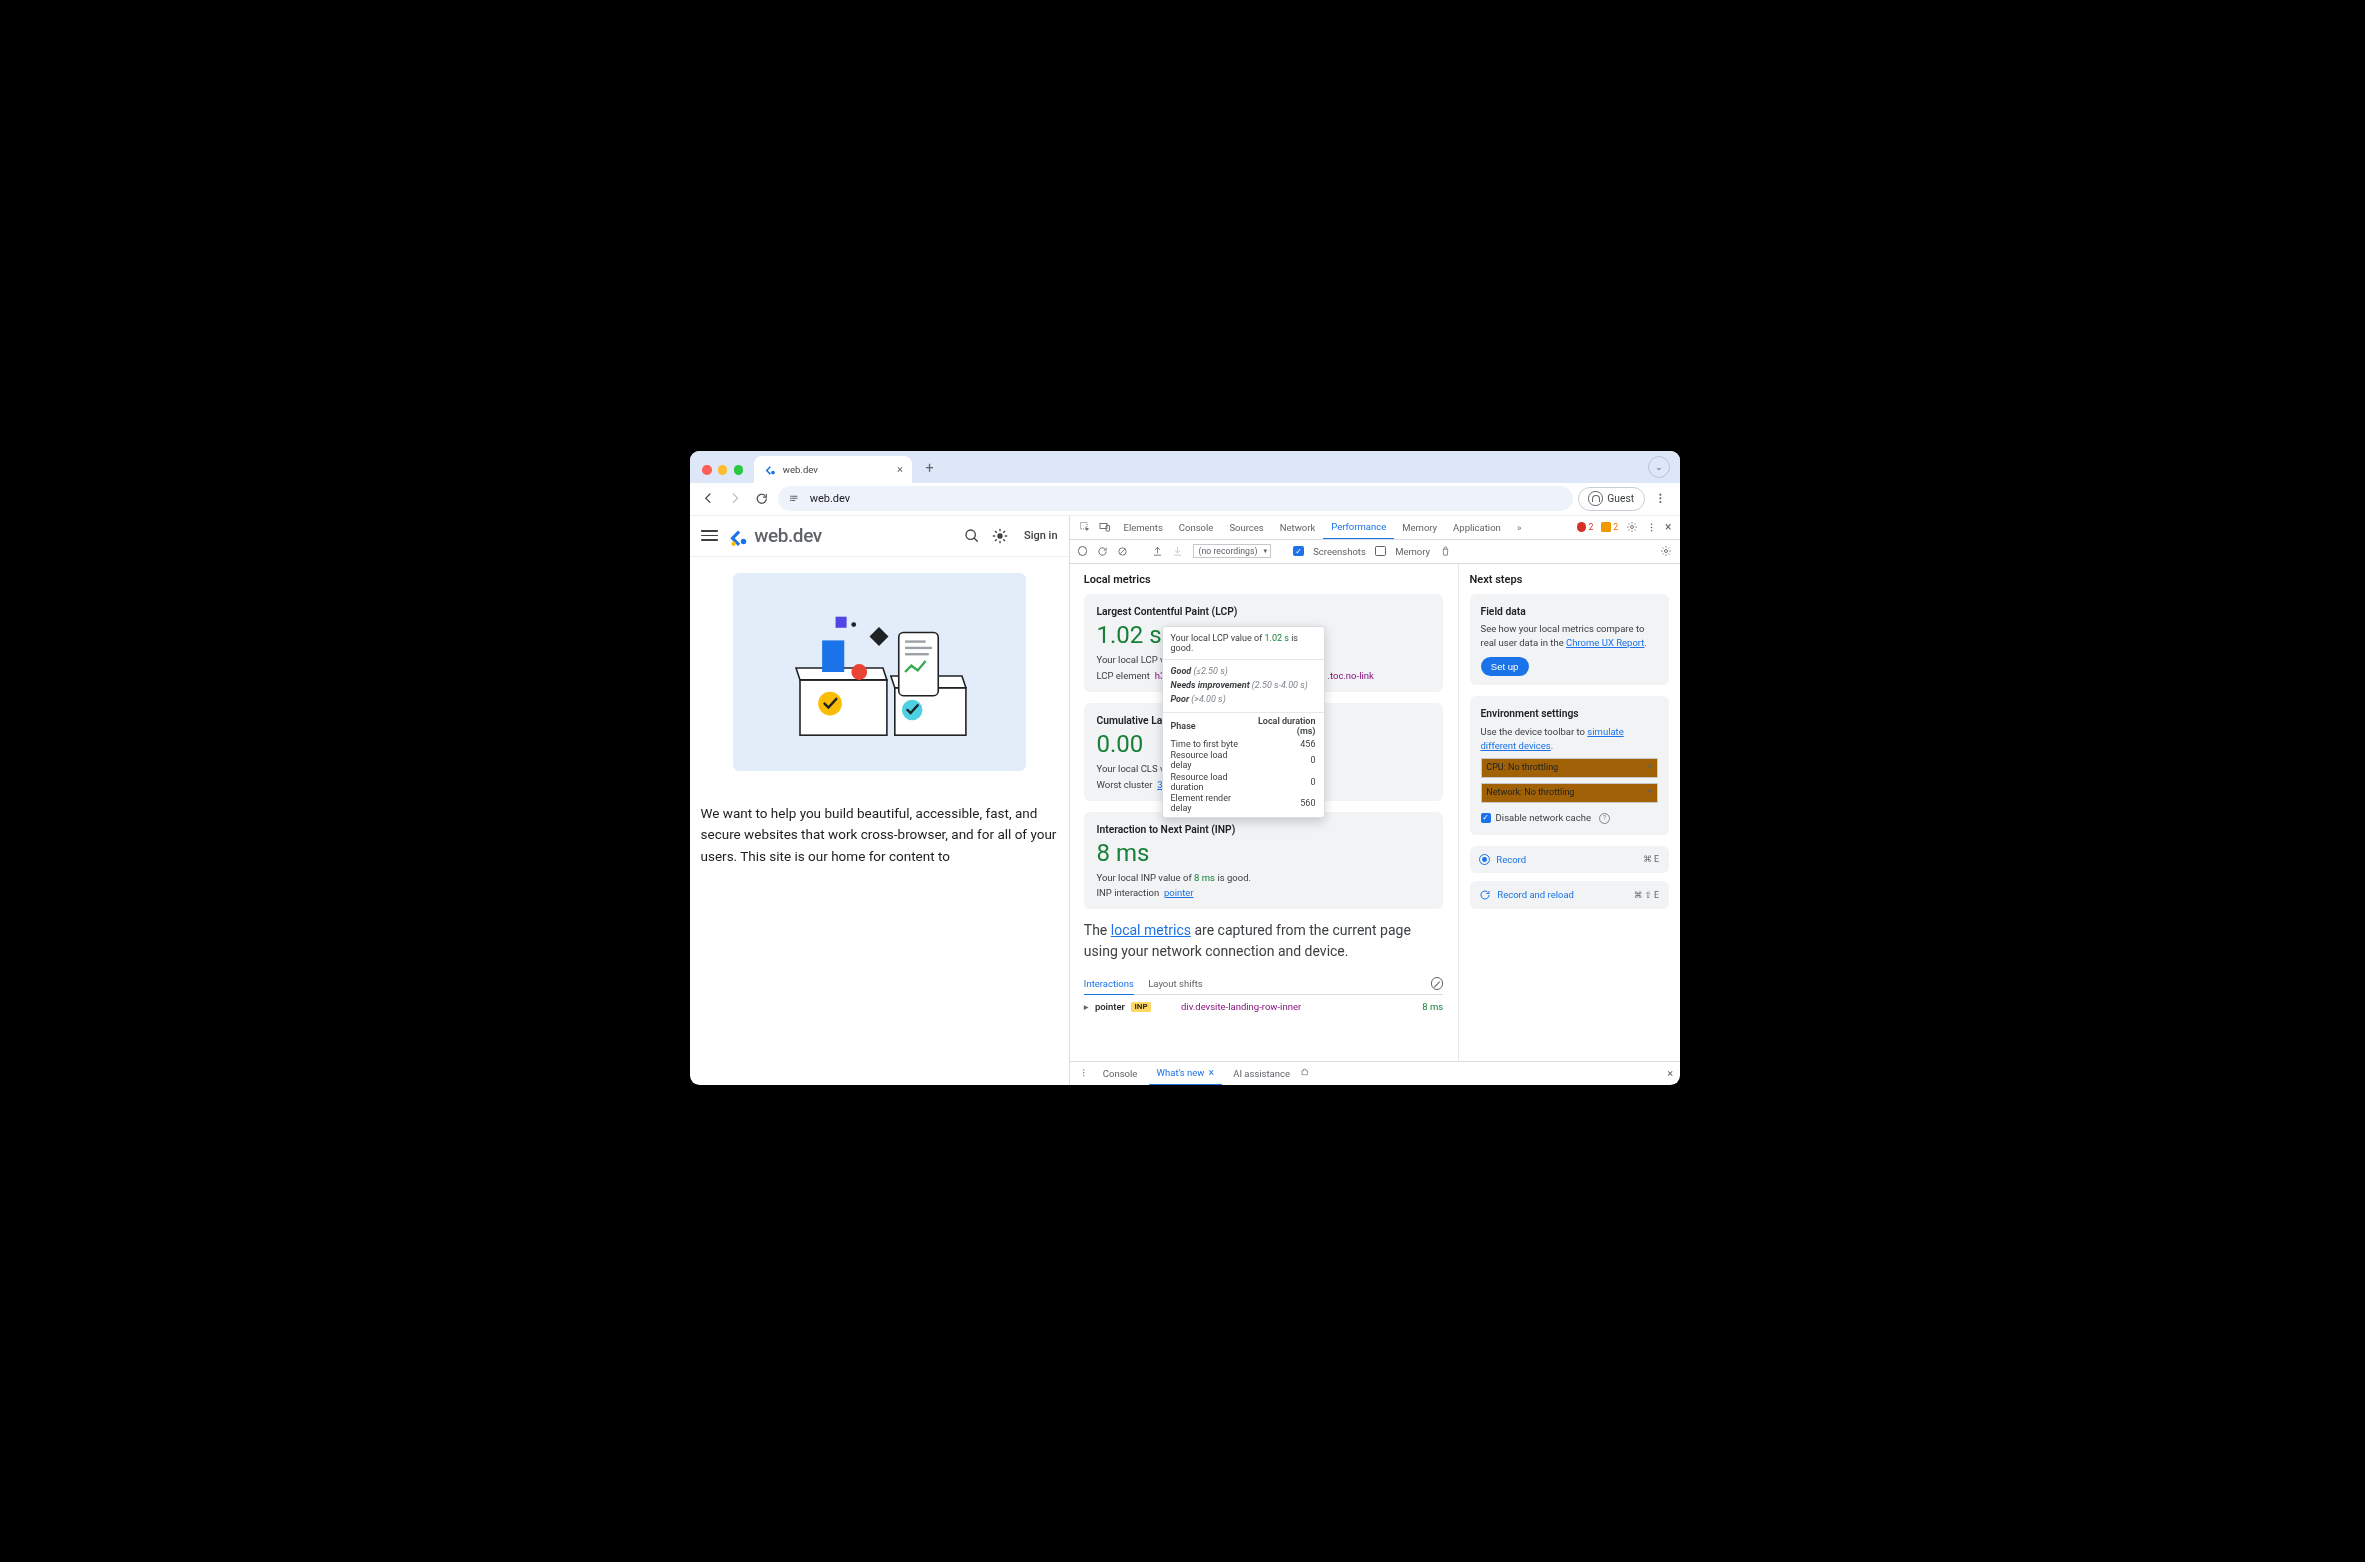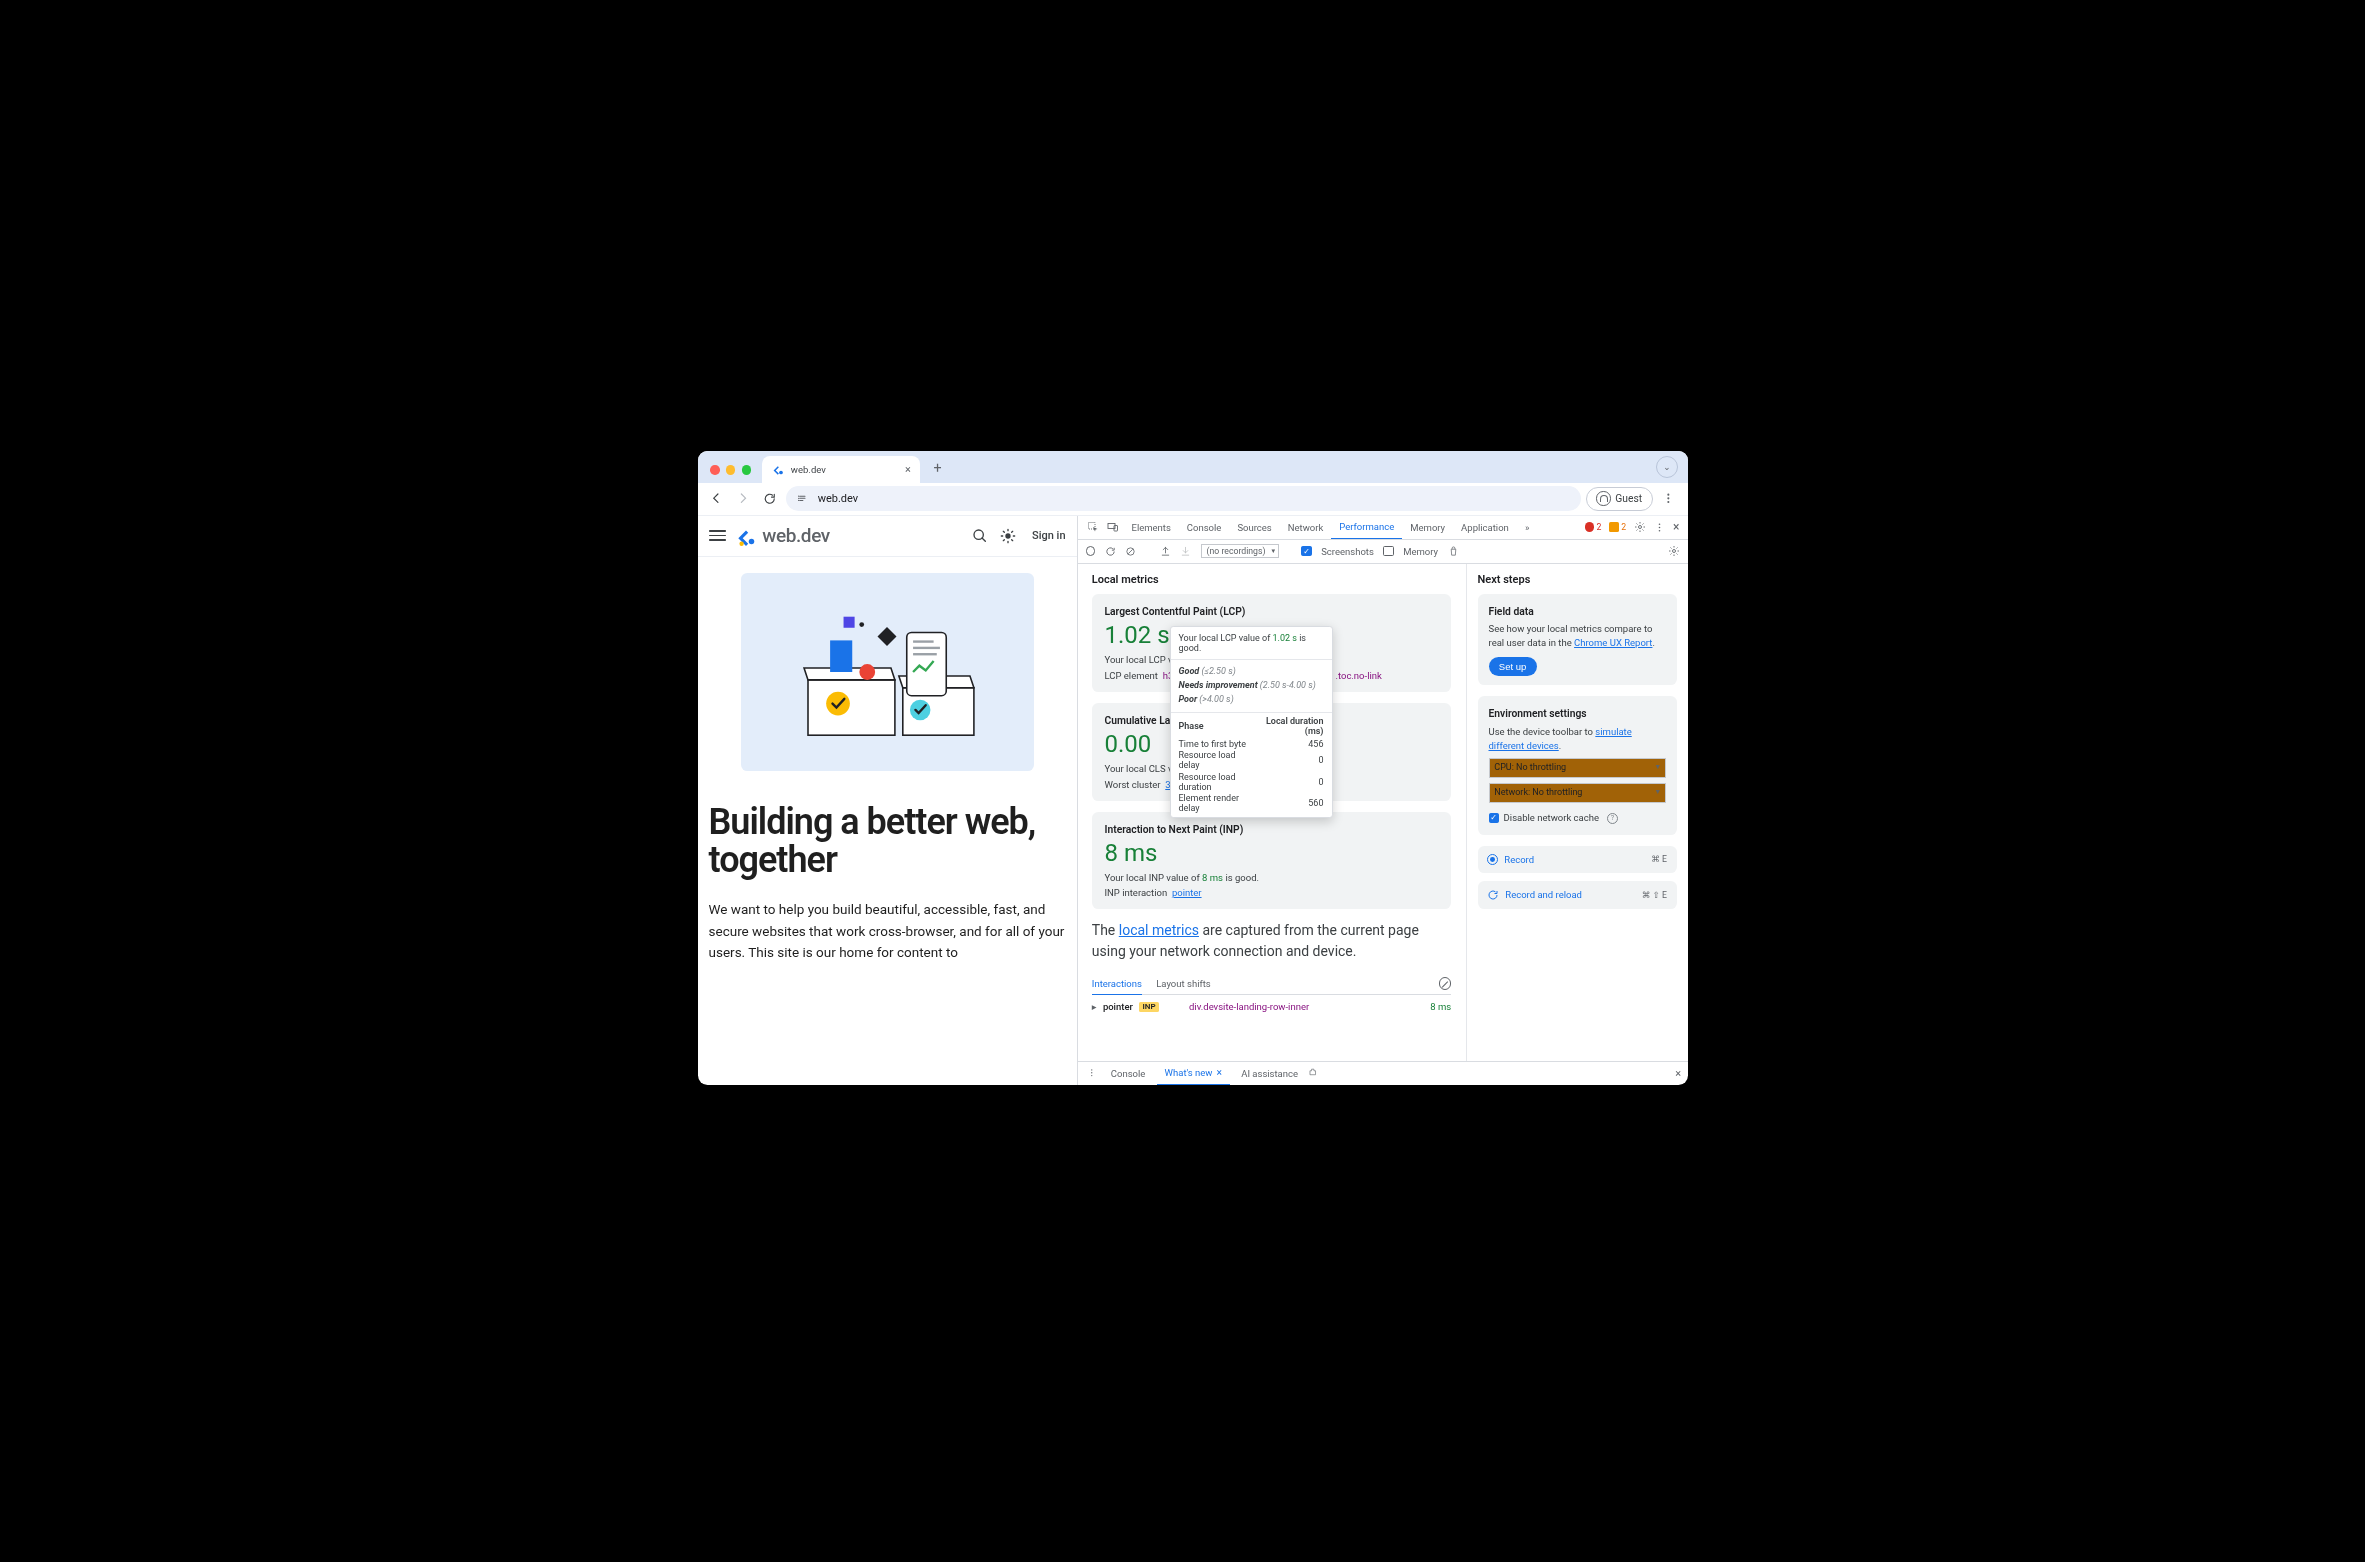--- a/index.html
+++ b/index.html
@@ -14,21 +14,21 @@
     color: #202124;
   }
   .desktop {
     width: 1074px;
     height: 709px;
     background: #000;
     position: relative;
   }
   .browser {
     position: absolute;
-    left: 52px;
+    left: 44px;
     top: 24px;
     width: 990px;
     height: 634px;
     background: #fff;
     border-radius: 9.5px;
     overflow: hidden;
     box-shadow: 0 20px 48px rgba(0,0,0,0.5);
     display: flex;
     flex-direction: column;
   }
@@ -283,21 +283,20 @@
             <rect x="163" y="60" width="26" height="3" fill="#9aa0a6"></rect>
             <rect x="163" y="68" width="34" height="3" fill="#9aa0a6"></rect>
             <rect x="163" y="76" width="30" height="3" fill="#9aa0a6"></rect>
             <path d="M163 100 l8 -8 8 6 10 -12" stroke="#34a853" stroke-width="3" fill="none"></path>
             <circle cx="68" cy="140" r="15" fill="#fbbc04"></circle>
             <path d="M61 140 l5 5 10 -11" stroke="#202124" stroke-width="3" fill="none" stroke-linecap="round"></path>
             <circle cx="172" cy="148" r="13" fill="#4dd0e1"></circle>
             <path d="M166 148 l4 4 9 -10" stroke="#202124" stroke-width="3" fill="none" stroke-linecap="round"></path>
           </svg>
         </div>
-        <h1>Building a better web, together</h1>
         <p>We want to help you build beautiful, accessible, fast, and secure websites that work cross-browser, and for all of your users. This site is our home for content to</p>
       </div>
     </div>
 
     <div class="devtools">
 
       <div class="dt-tabs">
         <div class="dicon">
               <svg width="12" height="12" viewBox="0 0 24 24">
                 <rect x="3" y="3" width="13" height="13" stroke="#5f6368" stroke-width="1.8" fill="none" stroke-dasharray="2 2"></rect>

